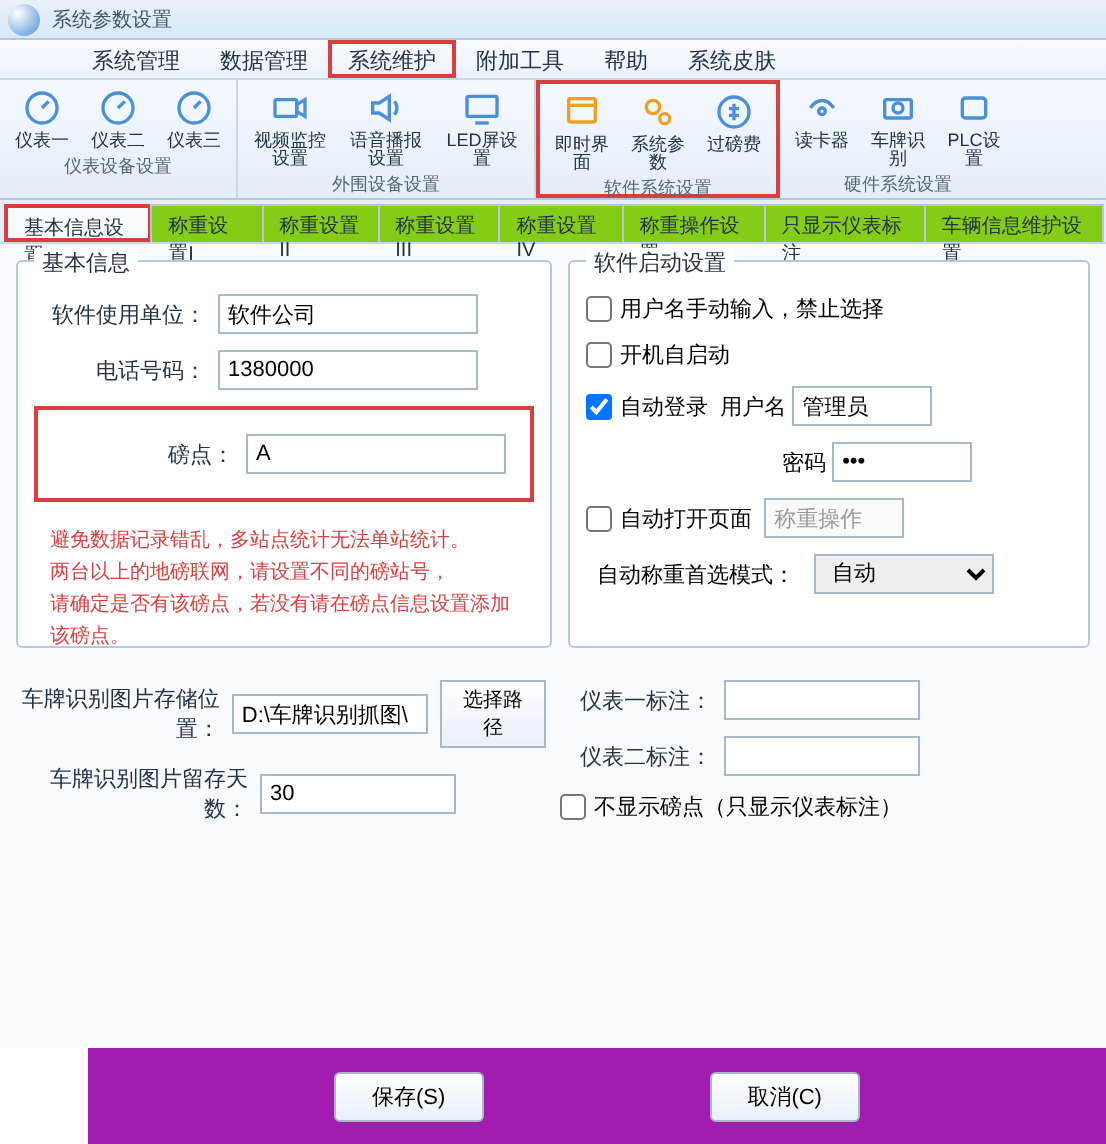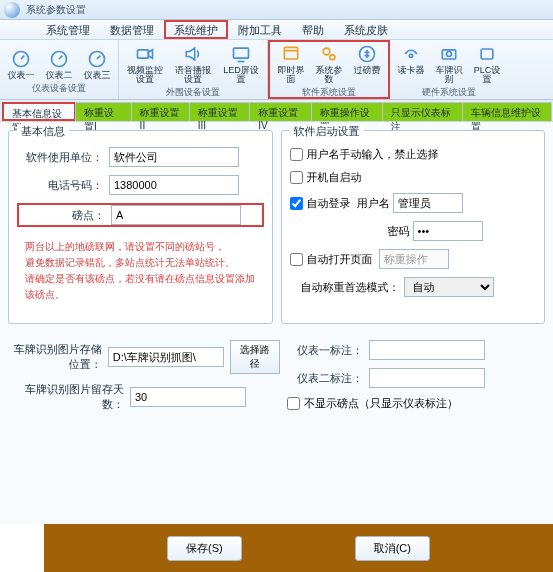--- a/index.html
+++ b/index.html
@@ -7,21 +7,21 @@
 
 .titlebar { height: 20px; background: linear-gradient(#e8f2fb,#d8e8f8); display: flex; align-items: center; padding: 0 4px; border-bottom: 1px solid #b8c8d8; }
 .titlebar .logo { width: 16px; height: 16px; border-radius: 50%; background: radial-gradient(circle at 30% 30%, #fff, #4a90d9); margin-right: 6px; }
 .titlebar .title { color: #456; font-size: 10px; }
 
 .menubar { height: 20px; background: linear-gradient(#f8fbfe,#eaf2fa); display: flex; padding-left: 36px; border-bottom: 1px solid #c8d8e8; }
 .menubar .mi { padding: 3px 10px; color: #234; cursor: pointer; }
 .menubar .mi.hl { border: 2px solid #d84040; padding: 1px 8px; }
 
 .ribbon { height: 60px; background: linear-gradient(#f4f9fe,#e4eef8); display: flex; border-bottom: 1px solid #b8c8d8; position: relative; }
-.rgroup { display: flex; flex-direction: column; align-items: center; border-right: 1px solid #c8d8e8; padding: 2px 3px 0; justify-content: center; }
+.rgroup { display: flex; flex-direction: column; align-items: center; border-right: 1px solid #c8d8e8; padding: 2px 3px 0; }
 .rgroup .icons { display: flex; gap: 2px; }
 .rbtn { display: flex; flex-direction: column; align-items: center; width: 36px; cursor: pointer; padding: 1px; }
 .rbtn.w { width: 46px; }
 .rbtn .ic { width: 22px; height: 22px; display: flex; align-items: center; justify-content: center; color: #4a90d9; }
 .rbtn .ic.orange { color: #f0a020; }
 .rbtn .lbl { font-size: 9px; color: #234; text-align: center; line-height: 1; margin-top: 1px; }
 .rgroup .gname { font-size: 9px; color: #567; margin-top: 1px; }
 .hl2 { border: 2px solid #d84040; }
 
 .tabstrip { height: 22px; background: #e4eef8; display: flex; border-bottom: 1px solid #c8d8e8; padding: 2px 2px 0; gap: 0; }
@@ -32,28 +32,28 @@
 .body { padding: 8px; display: flex; gap: 8px; background: #f8fbfe; height: 380px; }
 .panel { border: 1px solid #b8c8d8; border-radius: 3px; background: #fff; padding: 8px; position: relative; }
 .panel legend, .panel .legend { position: absolute; top: -7px; left: 8px; background: #fff; padding: 0 4px; font-size: 11px; color: #234; }
 .left { flex: 1; }
 .right { flex: 1; }
 
 .row { display: flex; align-items: center; margin: 8px 0; font-size: 11px; }
 .row label { width: 86px; text-align: right; margin-right: 6px; color: #234; }
 .row input[type=text], .row input[type=password], .row select { border: 1px solid #a8b8c8; padding: 2px 4px; font-size: 11px; height: 20px; }
 .row input[type=text].w1 { width: 130px; }
-.row input[type=text].w2 { width: 116px; }
+.row input[type=text].w2 { width: 98px; }
 .row input.sm { width: 70px; }
 .row .cb { margin-right: 4px; }
-.row.hl { border: 2px solid #d84040; padding: 0; }
+.row.hl { border: 2px solid #d84040; padding: 12px; }
 
 .warn { color: #d84040; font-size: 10px; line-height: 1.6; padding: 4px 8px; }
 
-.footer { display: flex; justify-content: center; gap: 113px; padding: 12px; background: #a16207; margin-left: 44px; }
+.footer { display: flex; justify-content: center; gap: 113px; padding: 12px; background: #a21caf; margin-left: 44px; }
 .footer button { padding: 4px 18px; border: 1px solid #a8b8c8; background: linear-gradient(#fff,#e8f0f8); border-radius: 3px; cursor: pointer; font-size: 11px; }
 
 .below { padding: 0 8px 4px; background: #f8fbfe; }
 .below .row label { width: 116px; }
 .below .row button { padding: 2px 8px; border: 1px solid #a8b8c8; background: linear-gradient(#fff,#e8f0f8); margin-left: 6px; cursor: pointer; font-size: 10px; }
 
 svg { width: 20px; height: 20px; }
 </style>
 </head>
 <body>
@@ -222,40 +222,40 @@
       </div>
     <div class="row">
         <label>电话号码：</label>
         <input type="text" class="w1" value="1380000" style="">
       </div>
     <div class="row hl">
         <label>磅点：</label>
         <input type="text" class="w1" value="A" style="">
       </div>
     <div class="warn">
+      <div>避免数据记录错乱，多站点统计无法单站统计。</div>
       <div>两台以上的地磅联网，请设置不同的磅站号，</div>
-      <div>避免数据记录错乱，多站点统计无法单站统计。</div>
       <div>请确定是否有该磅点，若没有请在磅点信息设置添加该磅点。</div>
     </div>
   </div>
   <div class="panel right">
     <div class="legend">软件启动设置</div>
     <div class="row">
         <input type="checkbox" class="cb" style="">
         <span>用户名手动输入，禁止选择</span>
       </div>
     <div class="row">
         <input type="checkbox" class="cb" style="">
         <span>开机自启动</span>
       </div>
     <div class="row"><input type="checkbox" class="cb" checked="" style=""><span>自动登录</span>&nbsp;&nbsp;<span>用户名</span>&nbsp;<input type="text" class="sm" value="管理员" style=""></div>
     <div class="row" style="padding-left:98px"><span>密码</span>&nbsp;<input type="password" class="sm" value="***" style=""></div>
     <div class="row"><input type="checkbox" class="cb" style=""><span>自动打开页面</span>&nbsp;&nbsp;<input type="text" class="sm" disabled="" style="color: rgb(153, 153, 153);" value="称重操作"></div>
     <div class="row">
-        <span style="width:110px;text-align:right;margin-right:4px">自动称重首选模式：</span>
+        <span style="width:110px;text-align:center;margin-right:4px">自动称重首选模式：</span>
         <select style="width:90px"><option>自动</option></select>
       </div>
   </div>
 </div>
 
 <div class="below">
   <div style="display:flex;gap:7px">
     <div style="flex:1">
       <div class="row">
           <label>车牌识别图片存储位置：</label>

